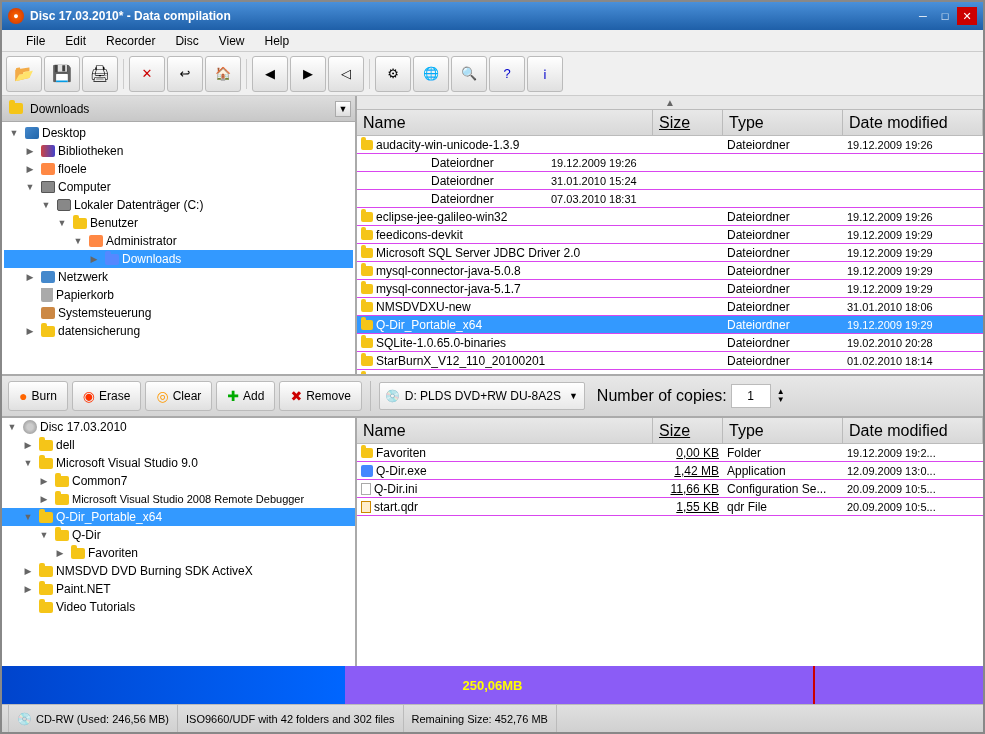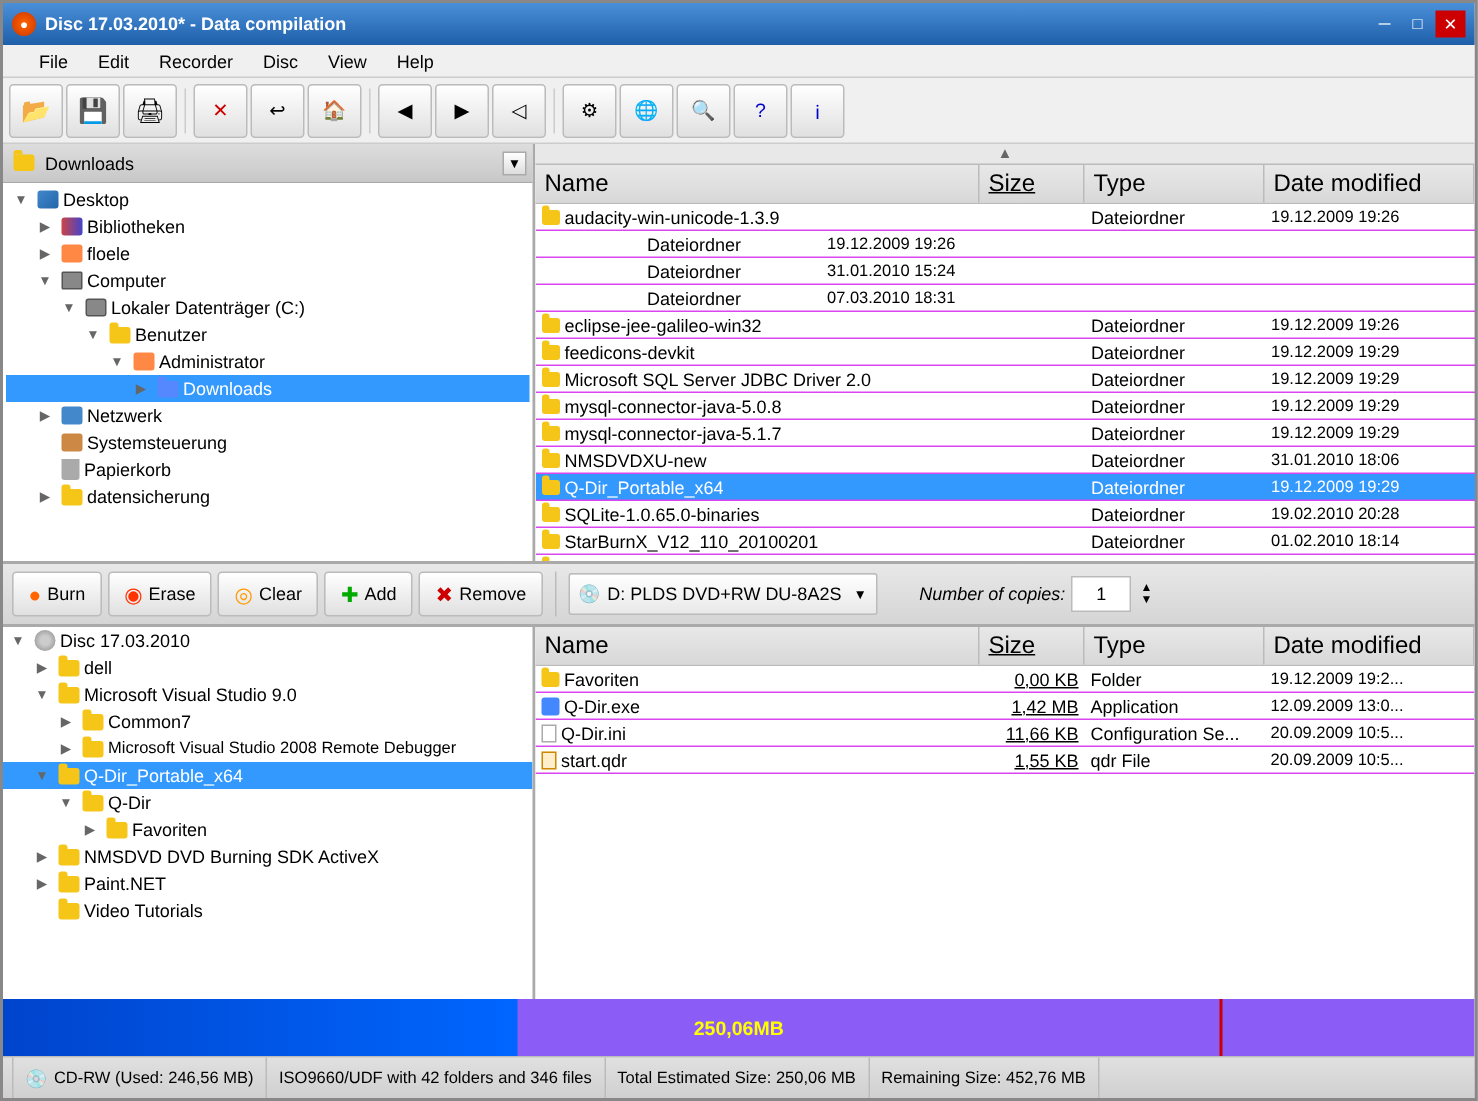--- a/index.html
+++ b/index.html
@@ -276,21 +276,21 @@
       background: linear-gradient(to bottom, #fff, #e8e8e8);
       border: 1px solid #bbb;
       border-radius: 2px;
       padding: 0 6px;
       font-size: 12px;
       cursor: pointer;
       display: flex;
       align-items: center;
       gap: 4px;
     }
-    .copies-label { font-size: 12px; margin-left: 24px; font-style: italic; }
+    .copies-label { font-size: 16px; margin-left: 8px; }
     .copies-input {
       width: 40px;
       height: 24px;
       border: 1px solid #bbb;
       text-align: center;
       font-size: 12px;
     }
     
     .lower-panes {
       flex: 1;
@@ -621,29 +621,29 @@
           <div class="tree-item">
             <span class="tree-indent" style="width:16px"></span>
             <span class="tree-expander">▶</span>
             <span class="network-icon"></span>
             <span>Netzwerk</span>
           </div>
 
           <div class="tree-item">
             <span class="tree-indent" style="width:16px"></span>
             <span class="tree-expander" style="visibility:hidden">▶</span>
+            <span class="trash-icon"></span>
+            <span>Papierkorb</span>
+          </div>
+
+          <div class="tree-item">
+            <span class="tree-indent" style="width:16px"></span>
+            <span class="tree-expander" style="visibility:hidden">▶</span>
             <span class="sys-icon"></span>
             <span>Systemsteuerung</span>
-          </div>
-
-          <div class="tree-item">
-            <span class="tree-indent" style="width:16px"></span>
-            <span class="tree-expander" style="visibility:hidden">▶</span>
-            <span class="trash-icon"></span>
-            <span>Papierkorb</span>
           </div>
 
           <div class="tree-item">
             <span class="tree-indent" style="width:16px"></span>
             <span class="tree-expander">▶</span>
             <span class="folder-yellow"></span>
             <span>datensicherung</span>
           </div>
         </div>
       </div>
@@ -936,24 +936,21 @@
       <div class="progress-marker"></div>
       <span class="progress-label">250,06MB</span>
     </div>
 
     <div class="status-bar">
       <div class="status-segment">
         <span style="margin-right:4px;font-size:12px;">💿</span>
         <span>CD-RW (Used: 246,56 MB)</span>
       </div>
       <div class="status-segment">
-        <span>ISO9660/UDF with 42 folders and 346 files</span>
-      </div>
-      <div class="status-segment">
-        <span>Total Estimated Size: 250,06 MB</span>
+        <span>ISO9660/UDF with 42 folders and 302 files</span>
       </div>
       <div class="status-segment">
         <span>Remaining Size: 452,76 MB</span>
       </div>
     </div>
 
   </div>
 </div>
 
 </body></html>

